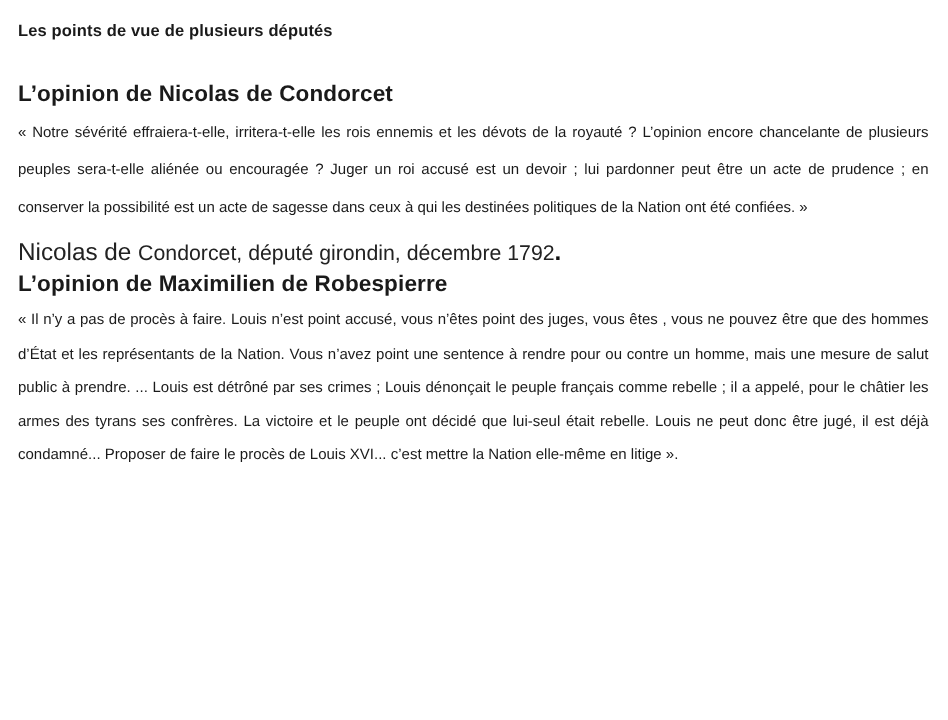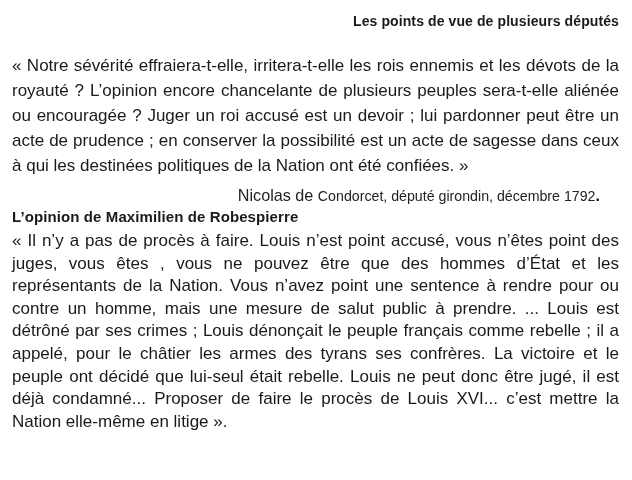--- a/index.html
+++ b/index.html
@@ -12,49 +12,48 @@
     width: 632px;
     height: 480px;
     background: #ffffff;
     color: #1a1a1a;
     font-family: "Liberation Sans", "DejaVu Sans", sans-serif;
     box-sizing: border-box;
     padding: 11px 13px 0 12px;
     overflow: hidden;
   }
   .doc-title {
-    font-size: 14px;
+    font-size: 11px;
     font-weight: bold;
     line-height: 20px;
     margin: 0 0 22px 0;
     letter-spacing: 0.1px;
-    text-align: right;
   }
   .section-heading {
     font-size: 15px;
     font-weight: bold;
     line-height: 19px;
     margin: 0 0 4px 0;
     letter-spacing: 0.1px;
   }
   .quote {
-    font-size: 17px;
+    font-size: 10px;
     margin: 0;
     text-align: justify;
     text-justify: inter-word;
   }
   .quote-condorcet {
     line-height: 25px;
     margin-bottom: 0;
   }
   .quote-robespierre {
     line-height: 22.6px;
   }
   .attribution-condorcet {
-    text-align: right;
+    text-align: left;
     margin: 6px 19px 0 0;
     line-height: 22px;
   }
   .attr-name-large {
     font-size: 16.2px;
     color: #222222;
   }
   .attr-rest-small {
     font-size: 14.2px;
     color: #222222;
@@ -68,20 +67,21 @@
   }
 </style>
 </head>
 <body>
 
 <div class="page">
 
   <h1 class="doc-title">Les points de vue de plusieurs députés</h1>
 
   <section>
+    <h2 class="section-heading">L’opinion de Nicolas de Condorcet</h2>
     <p class="quote quote-condorcet">« Notre sévérité effraiera-t-elle, irritera-t-elle les rois ennemis et les dévots de la royauté ? L’opinion encore chancelante de plusieurs peuples sera-t-elle aliénée ou encouragée ? Juger un roi accusé est un devoir ; lui pardonner peut être un acte de prudence ; en conserver la possibilité est un acte de sagesse dans ceux à qui les destinées politiques de la Nation ont été confiées. »</p>
     <p class="attribution-condorcet"><span class="attr-name-large">Nicolas de </span><span class="attr-rest-small">Condorcet, député girondin, décembre 1792</span><span class="attr-period-large">.</span></p>
   </section>
 
   <section class="section-robespierre">
     <h2 class="section-heading">L’opinion de Maximilien de Robespierre</h2>
     <p class="quote quote-robespierre">« Il n’y a pas de procès à faire. Louis n’est point accusé, vous n’êtes point des juges, vous êtes , vous ne pouvez être que des hommes d’État et les représentants de la Nation. Vous n’avez point une sentence à rendre pour ou contre un homme, mais une mesure de salut public à prendre. ... Louis est détrôné par ses crimes ; Louis dénonçait le peuple français comme rebelle ; il a appelé, pour le châtier les armes des tyrans ses confrères. La victoire et le peuple ont décidé que lui-seul était rebelle. Louis ne peut donc être jugé, il est déjà condamné... Proposer de faire le procès de Louis XVI... c’est mettre la Nation elle-même en litige ».</p>
 
   </section>
 

